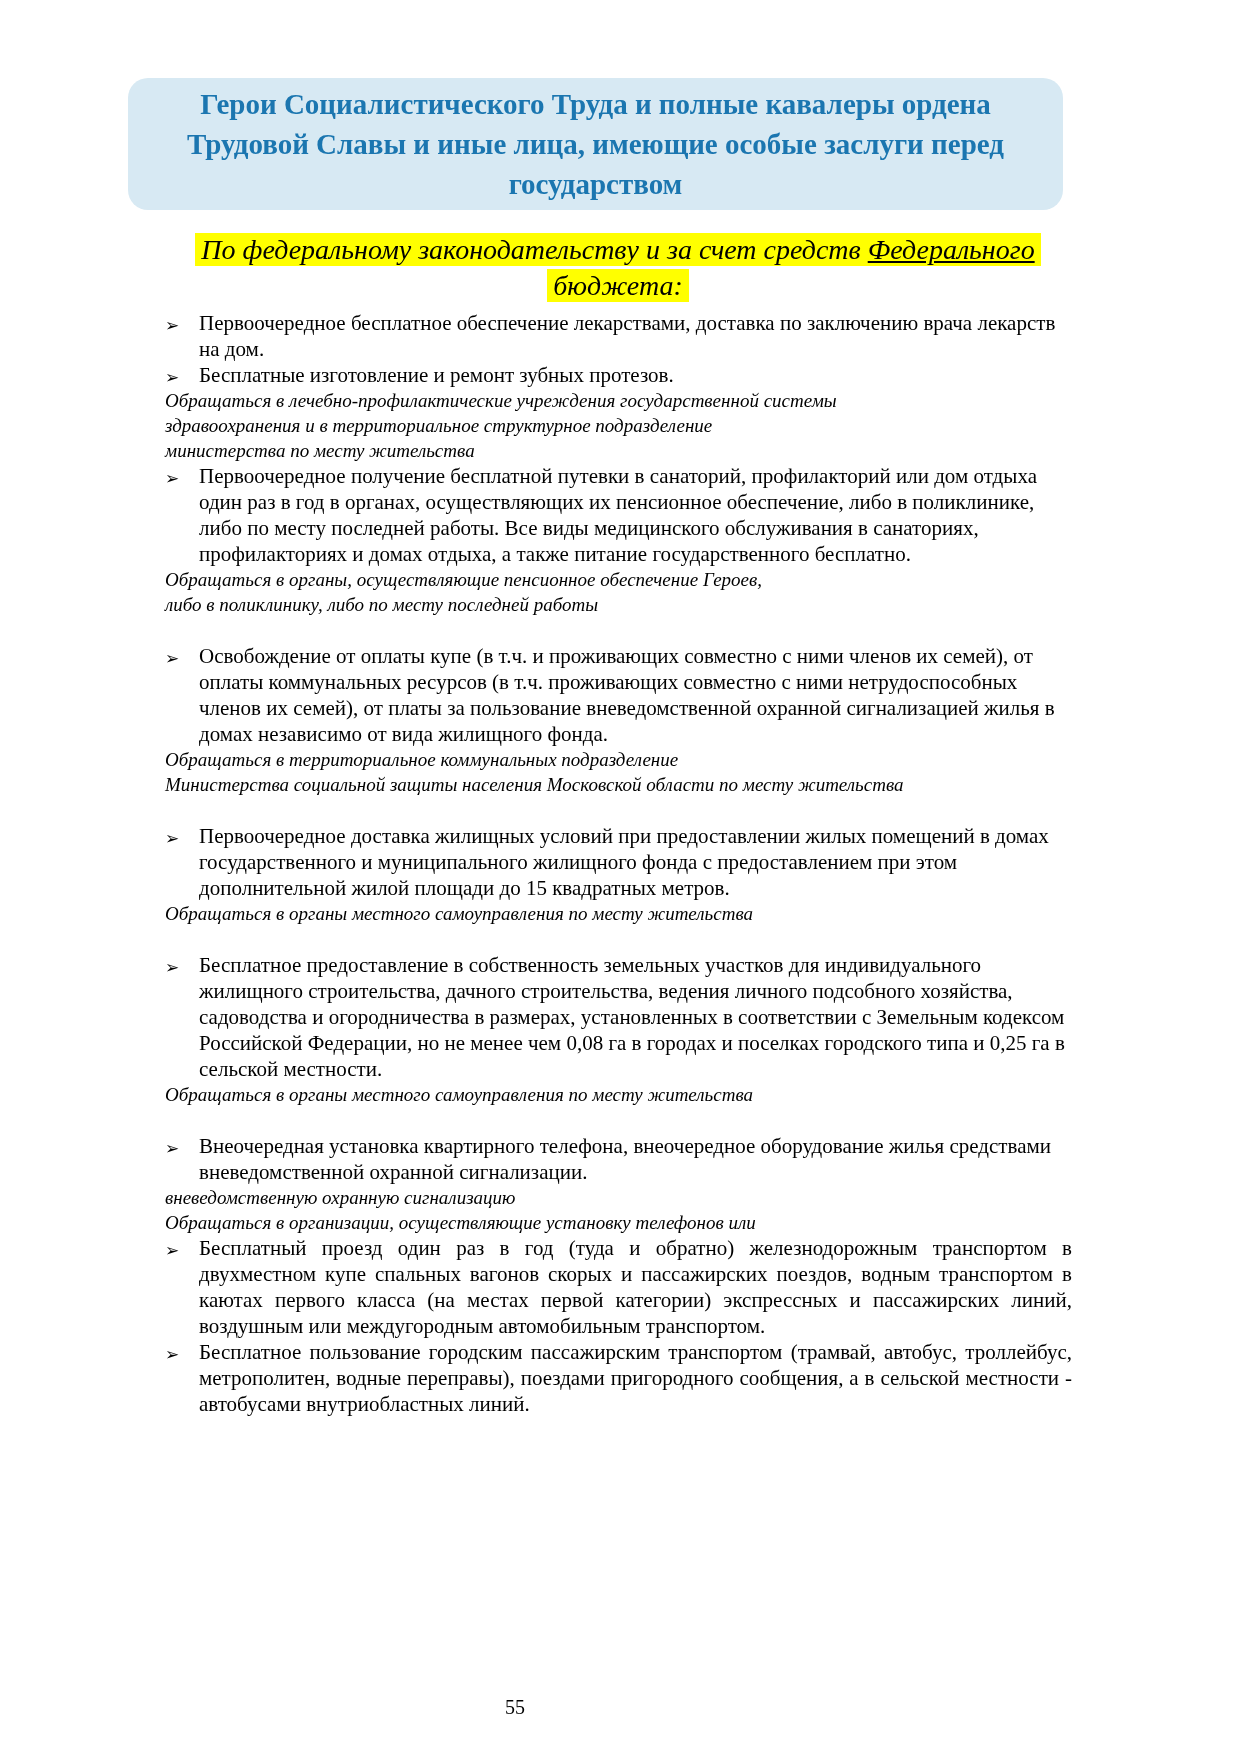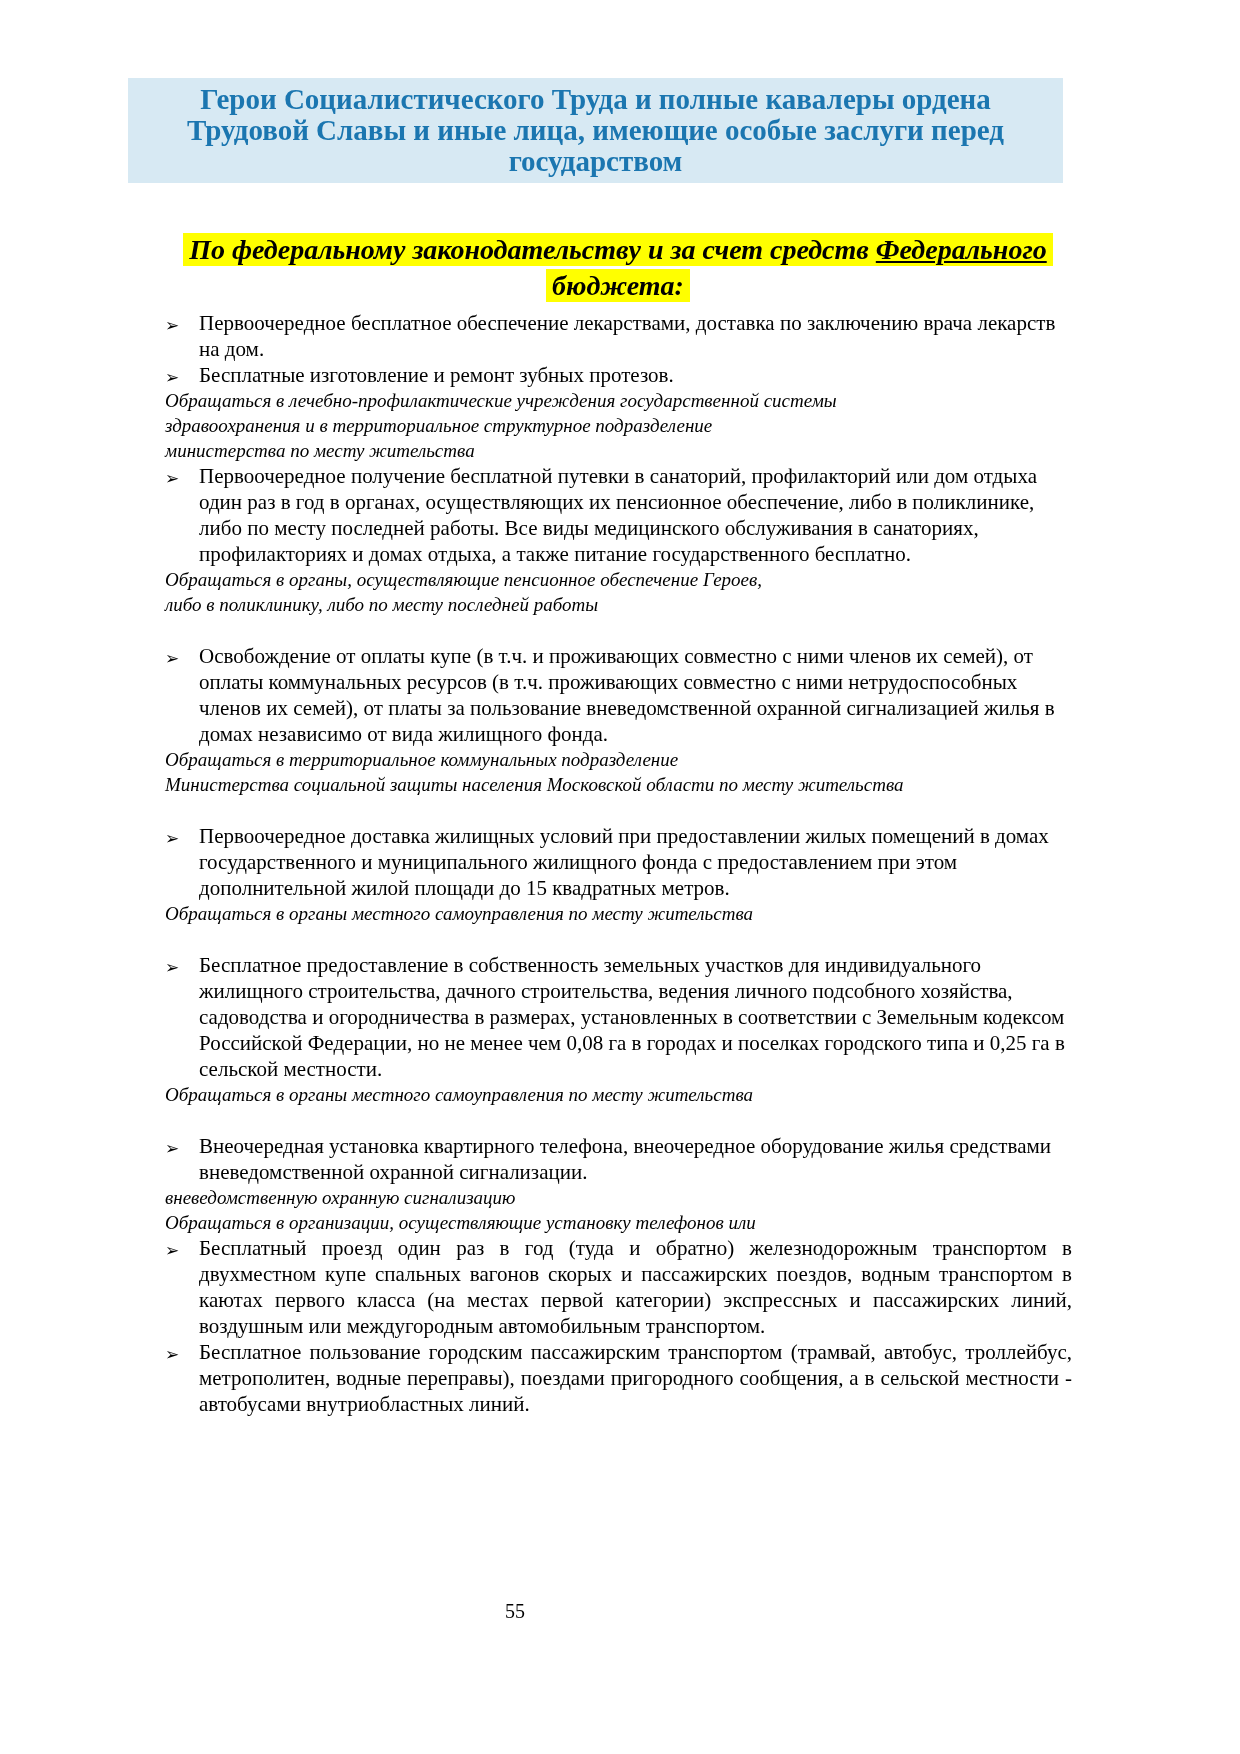--- a/index.html
+++ b/index.html
@@ -7,30 +7,30 @@
     width:1240px; height:1754px; background:#ffffff; color:#000;
     font-family:"Liberation Serif","DejaVu Serif",serif;
     position:relative; overflow:hidden;
   }
   .page { position:relative; width:1240px; height:1754px; }
 
   
   .header-block {
     position:absolute; left:128px; top:78px; width:935px;
     background:#d7e9f3; color:#1b76b0;
-    font-weight:bold; font-size:29px; line-height:31px;
-    text-align:center; padding:6px 24px; box-sizing:border-box;
+    font-weight:bold; font-size:29px; line-height:40px;
+    text-align:center; padding:6px 24px; box-sizing:border-box;border-radius:20px;
   }
 
   
   .content { position:absolute; left:0; top:232px; width:1240px; }
 
   .section-title {
     width:980px; margin:0 0 6px 128px; text-align:center;
-    font-size:28px; line-height:36px; font-weight:bold; font-style:italic;
+    font-size:28px; line-height:36px; font-weight:normal; font-style:italic;
   }
   .section-title .hl { background:#ffff00; padding:1px 6px; }
   .section-title .u { text-decoration:underline; }
 
   .bullets { margin:2px 168px 0 165px; }
   .bullet {
     position:relative; padding-left:34px;
     font-size:21px; line-height:26px; text-align:left;
   }
   .bullet .mark {
@@ -42,21 +42,21 @@
   .gap { margin-top:26px; }
 
   .note { margin:0; }
   .note-line {
     text-align:left; font-style:italic;
     font-size:19px; line-height:25px;
   }
   .note-pad { margin-bottom:14px; }
 
   .page-number {
-    position:absolute; left:0; top:1600px; width:1030px;
+    position:absolute; left:0; top:1696px; width:1030px;
     text-align:center; font-size:20px;
   }
 </style>
 </head>
 <body>
 
 <div class="page">
 
   <div class="header-block">
     <span>Герои Социалистического Труда и полные кавалеры ордена Трудовой Славы и иные  лица, имеющие особые заслуги перед государством</span>

